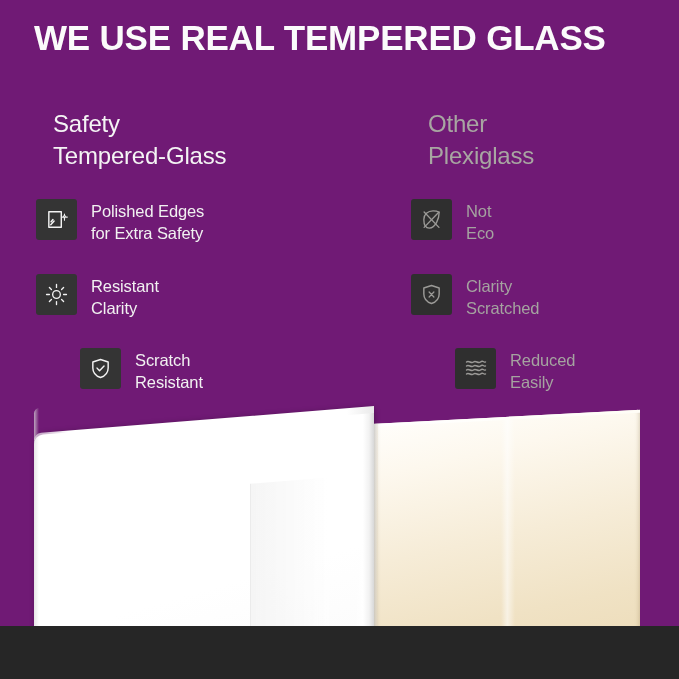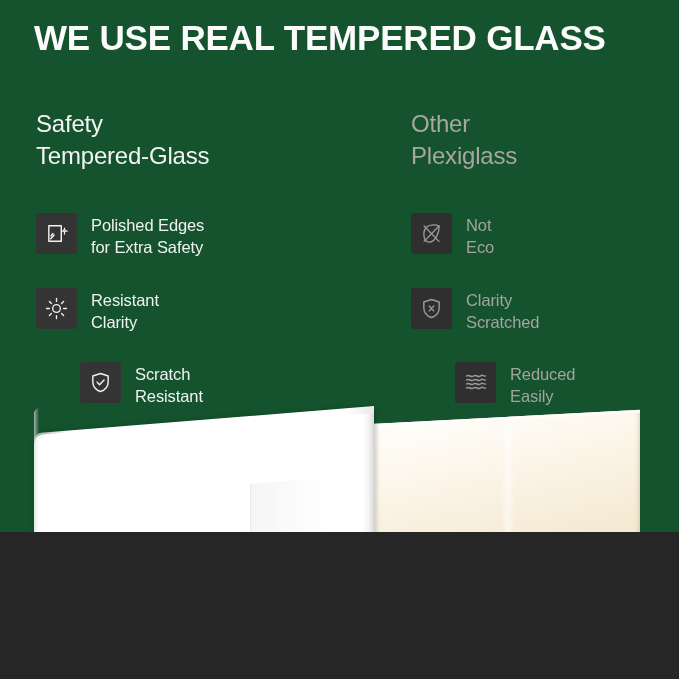--- a/index.html
+++ b/index.html
@@ -2,43 +2,43 @@
 <html><head>
 <meta charset="utf-8">
 <style>
   * { margin:0; padding:0; box-sizing:border-box; }
   html, body {
     width:679px; height:679px;
     background:#262626;
     font-family:"Liberation Sans", sans-serif;
     overflow:hidden;
   }
-  .page { position:relative; width:679px; height:532px; background:#14532d; overflow:hidden; }
+  .page { position:relative; width:679px; height:626px; background:#701a75; overflow:hidden; }
 
   
   .headline {
     position:absolute; left:34px; top:18px;
     font-size:35px; font-weight:700; letter-spacing:-0.2px;
     color:#fbfbfb; white-space:nowrap;
   }
 
   
   .col { position:absolute; top:108px; }
   .col-left  { left:36px; width:360px; }
   .col-right { left:411px; width:270px; }
 
   .col-title {
     font-size:24px; font-weight:500; line-height:1.32;
-    letter-spacing:-0.2px; white-space:pre-line;
+    letter-spacing:-0.2px; white-space:pre-line;margin-left:17px;
   }
   .col-left  .col-title { color:#f4f4f4; }
   .col-right .col-title { color:#a8a6a2; }
 
   
-  .features { margin-top:41px; }
+  .features { margin-top:27px; }
   .feature { display:flex; align-items:flex-start; margin-bottom:28px; }
   .feature:last-child { margin-bottom:0;padding-left:44px; }
 
   .icon-tile {
     flex:0 0 auto; width:41px; height:41px; border-radius:3px;
     display:flex; align-items:center; justify-content:center;
     margin-right:14px; margin-top:1px;
   }
   .col-left  .icon-tile { background:#343434; }
   .col-right .icon-tile { background:#2f2f2f; }

